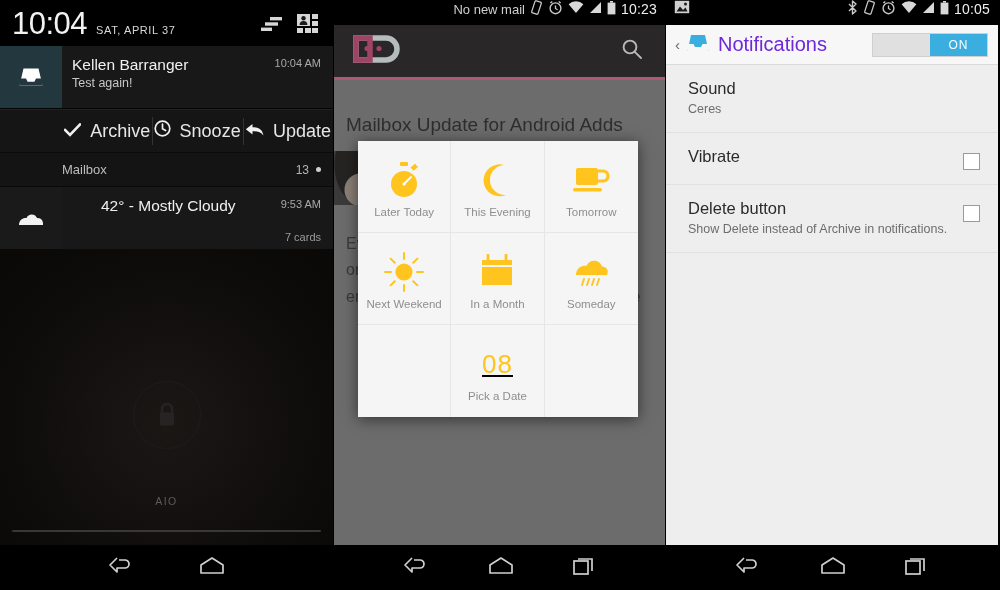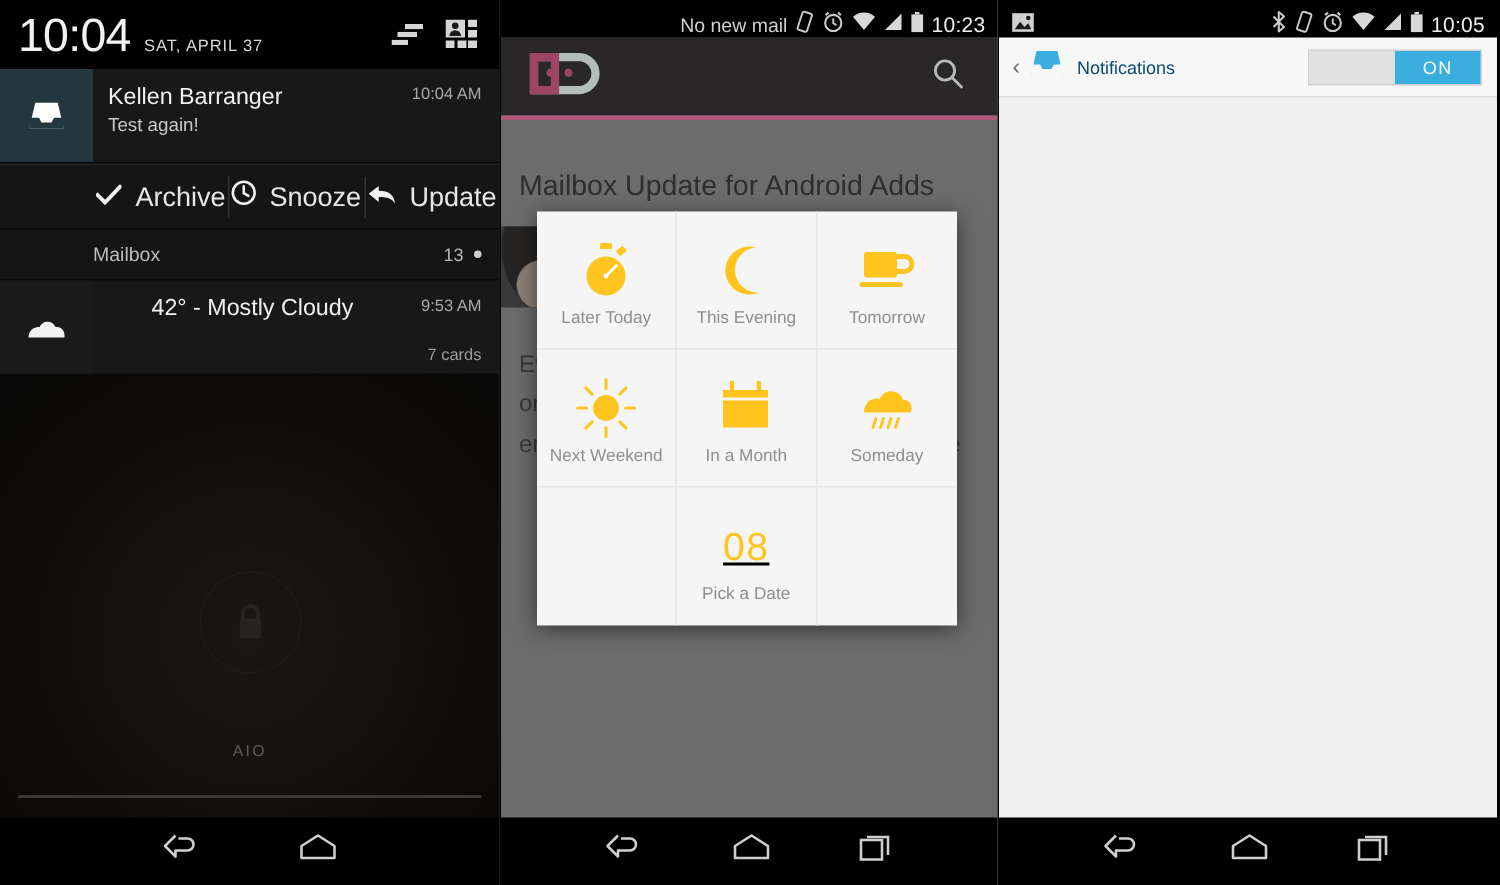--- a/index.html
+++ b/index.html
@@ -6,21 +6,21 @@
   html,body { width:1000px; height:590px; background:#000; overflow:hidden; }
   body { font-family:"Liberation Sans", sans-serif; }
 
   .stage { position:relative; width:1000px; height:590px; display:flex; }
   .panel { position:relative; width:333px; height:590px; overflow:hidden; background:#000; }
   .panel + .panel { border-left:1px solid #000; }
   #panel-2 { width:332px; }
 
   
   .statusbar { position:absolute; top:0; left:0; right:0; height:25px; display:flex;
-    align-items:flex-end; background:#000; color:#dcdcdc; font-size:13px; z-index:40; }
+    align-items:flex-start; background:#000; color:#dcdcdc; font-size:13px; z-index:40; }
   .sb-left { display:flex; align-items:center; gap:5px; padding-left:8px; }
   .sb-right { margin-left:auto; display:flex; align-items:center; gap:5px; padding-right:8px; }
   .sb-text { font-size:13px; color:#cfcfcf; }
   .sb-clock { font-size:14px; color:#eee; letter-spacing:0.2px; }
   .ic { display:inline-block; }
 
   
   #panel-1 { background:#0a0908; }
   .lock-wall { position:absolute; inset:0;
      background:
@@ -106,21 +106,21 @@
   .pcell .glyph { height:48px; display:flex; align-items:center; justify-content:flex-end;text-decoration:underline; }
   .pcell .plabel { font-size:11.5px; color:#8e8e8e; margin-top:2px; }
   .pcell .bignum { font-size:26px; color:#FFC41E; letter-spacing:1px; line-height:1; }
   .pcell.empty { }
 
   
   #panel-3 { background:#f0f0f0; }
   .set-appbar { position:absolute; top:25px; left:0; right:0; height:40px; background:#f7f7f7;
      display:flex; align-items:center; border-bottom:1px solid #dadada; z-index:12; }
   .set-back { padding:0 6px 0 9px; color:#666; font-size:15px; }
-  .set-title { font-size:12px; color:#0c4a6e; margin-left:8px; }
+  .set-title { font-size:20px; color:#6d28d9; margin-left:8px; }
   .set-toggle { margin-left:auto; margin-right:10px; width:116px; height:24px;
      display:flex; border:1px solid #cfcfcf; }
   .set-toggle .off { flex:1; background:#e0e0e0; }
   .set-toggle .on { flex:1; background:#3aaede; color:#fff; font-size:12px;
      display:flex; align-items:center; justify-content:center; letter-spacing:1px; }
   .set-list { position:absolute; top:65px; left:0; right:0; bottom:45px; background:#eeeeee; }
   .set-item { padding:14px 18px 14px 22px; border-bottom:1px solid #e1e1e1;
      display:flex; align-items:flex-start; }
   .set-item .txt { flex:1; }
   .set-item .t1 { font-size:16.5px; color:#2b2b2b; }
@@ -497,20 +497,44 @@
           <path d="M1.5 11 h6 l1.5 3 h6 l1.5 -3 h6 v7 h-21 z" fill="#f7f7f7"></path>
         </svg>
       </span>
       <span class="set-title">Notifications</span>
       <span class="set-toggle">
         <span class="off"></span>
         <span class="on">ON</span>
       </span>
     </div>
 
+    <div class="set-list">
+
+      <div class="set-item">
+        <div class="txt">
+          <div class="t1">Sound</div>
+          <div class="t2">Ceres</div>
+        </div>
+      </div>
+
+      <div class="set-item">
+        <div class="txt">
+          <div class="t1">Vibrate</div>
+        </div>
+        <span class="cbox"></span>
+      </div>
+
+      <div class="set-item">
+        <div class="txt">
+          <div class="t1">Delete button</div>
+          <div class="t2">Show Delete instead of Archive in notifications.</div>
+        </div>
+        <span class="cbox"></span>
+      </div>
+    </div>
 
     <div class="navbar">
       <span>
         <svg width="28" height="22" viewBox="0 0 28 22">
             <path d="M10 3 L3 10 L10 17 V13 h8 a4 4 0 0 0 0 -8 H12" fill="none" stroke="#cfcfcf" stroke-width="1.7" stroke-linejoin="round"></path>
           </svg>
       </span>
       <span>
         <svg width="30" height="22" viewBox="0 0 30 22">
             <path d="M4 18 V10 L15 3 L26 10 V18 Z" fill="none" stroke="#cfcfcf" stroke-width="1.7" stroke-linejoin="round"></path>

